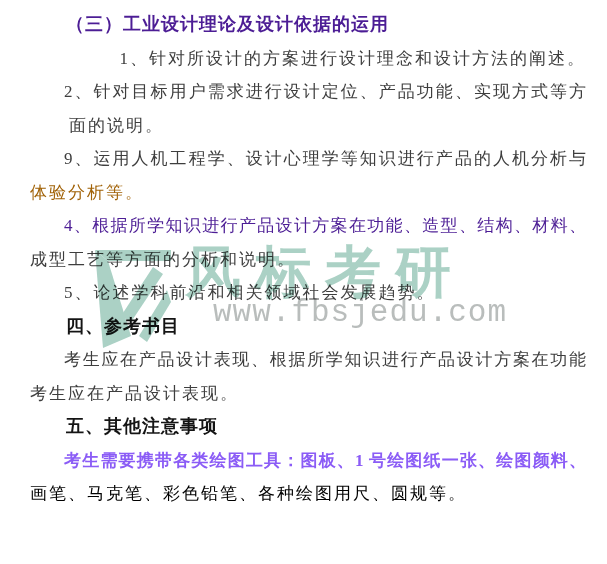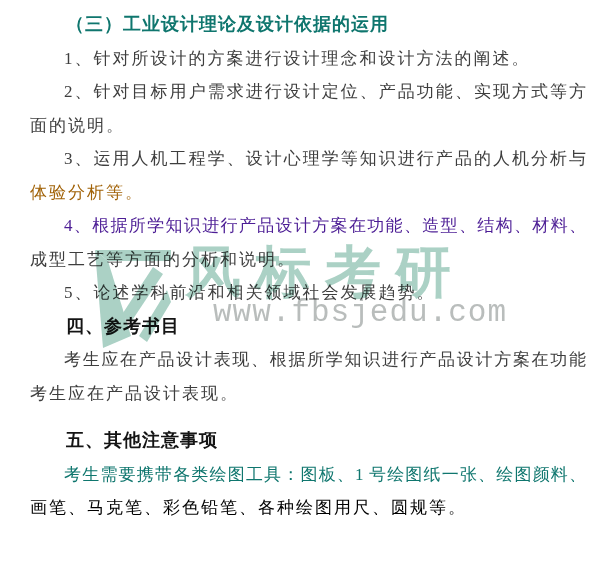--- a/index.html
+++ b/index.html
@@ -73,34 +73,34 @@
     letter-spacing:1px;
     white-space:nowrap;
   }
 </style>
 </head>
 <body>
 
 <div class="page">
 
   <div class="text-col">
-      <div class="line heading" style="color: #0f766e;">（三）工业设计理论及设计依据的运用</div>
-      <div class="line indent" style="color: rgb(62, 62, 62);">1、针对所设计的方案进行设计理念和设计方法的阐述。</div>
+      <div class="line heading" style="color: #4c1d95;">（三）工业设计理论及设计依据的运用</div>
+      <div class="line indent" style="color: rgb(62, 62, 62); text-align: right;">1、针对所设计的方案进行设计理念和设计方法的阐述。</div>
       <div class="line indent-justify" style="color: rgb(62, 62, 62);">2、针对目标用户需求进行设计定位、产品功能、实现方式等方</div>
-      <div class="line flush" style="color: rgb(62, 62, 62);">面的说明。</div>
-      <div class="line indent-justify" style="color: rgb(62, 62, 62);">3、运用人机工程学、设计心理学等知识进行产品的人机分析与</div>
+      <div class="line flush" style="color: rgb(62, 62, 62); margin-left: 39px;">面的说明。</div>
+      <div class="line indent-justify" style="color: rgb(62, 62, 62);">9、运用人机工程学、设计心理学等知识进行产品的人机分析与</div>
       <div class="line flush" style="color: #a16207;">体验分析等。</div>
       <div class="line indent-justify" style="color: #4c1d95;">4、根据所学知识进行产品设计方案在功能、造型、结构、材料、</div>
       <div class="line flush" style="color: rgb(62, 62, 62);">成型工艺等方面的分析和说明。</div>
       <div class="line indent" style="color: rgb(62, 62, 62);">5、论述学科前沿和相关领域社会发展趋势。</div>
       <div class="line heading" style="color: rgb(20, 20, 20);">四、参考书目</div>
       <div class="line indent-justify" style="color: rgb(62, 62, 62);">考生应在产品设计表现、根据所学知识进行产品设计方案在功能</div>
       <div class="line flush" style="color: rgb(62, 62, 62);">考生应在产品设计表现。</div>
-      <div class="line heading" style="color: rgb(20, 20, 20); margin-top: 14px;">五、其他注意事项</div>
-      <div class="line indent-justify" style="color: #0f766e;">考生需要携带各类绘图工具：图板、1 号绘图纸一张、绘图颜料、</div>
+      <div class="line heading" style="color: rgb(20, 20, 20);">五、其他注意事项</div>
+      <div class="line indent-justify" style="color: #8b5cf6; font-weight: bold;">考生需要携带各类绘图工具：图板、1 号绘图纸一张、绘图颜料、</div>
       <div class="line flush" style="color: #000000;">画笔、马克笔、彩色铅笔、各种绘图用尺、圆规等。</div>
     </div>
 
   <div class="watermark">
     <svg class="wm-icon" viewBox="0 0 76 98" xmlns="http://www.w3.org/2000/svg">
       <g class="wm-fill">
         <polygon points="0,0 76,0 76,11 13,11" fill="#abd1c5"></polygon>
         <polygon points="0,0 13,11 36,86 8,98" fill="#abd1c5"></polygon>
         <polygon points="26,66 58,17 68,24 36,72" fill="#abd1c5"></polygon>
         <polygon points="44,86 72,40 76,52 52,92" fill="#abd1c5"></polygon>

